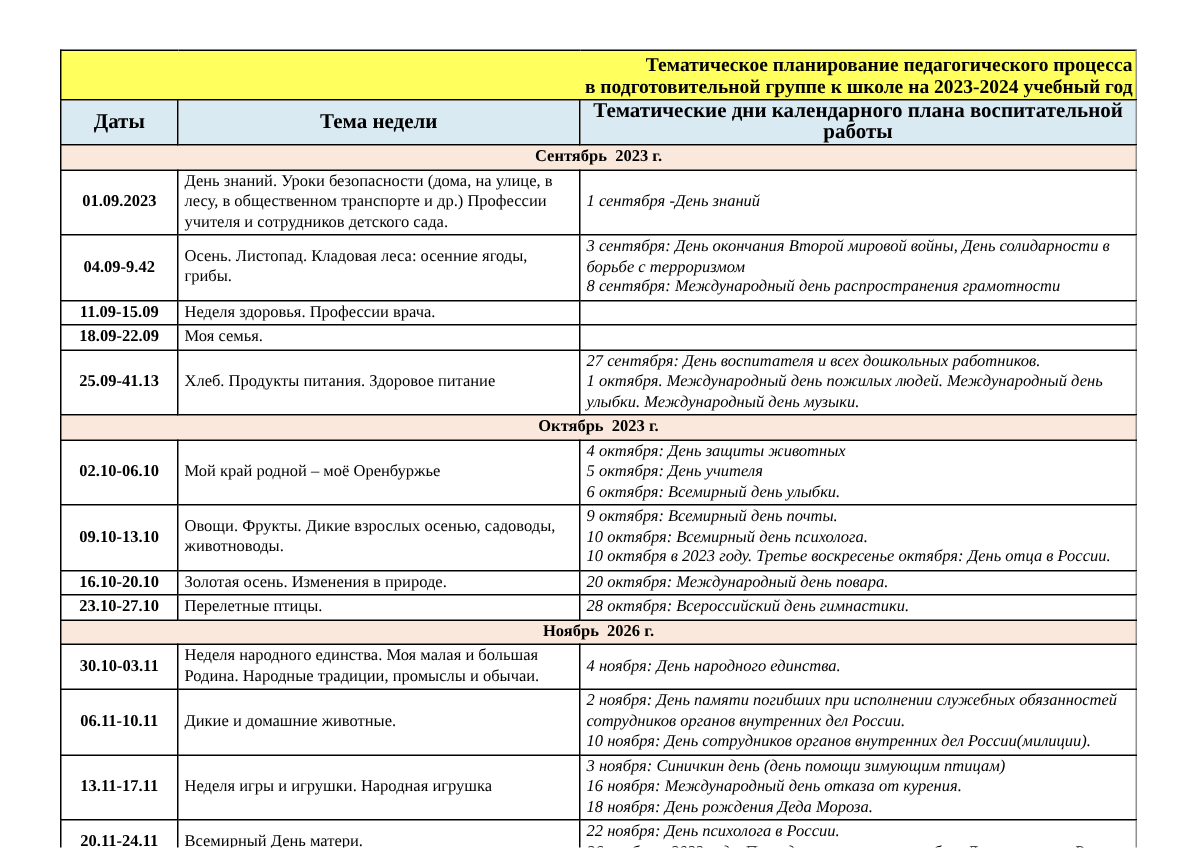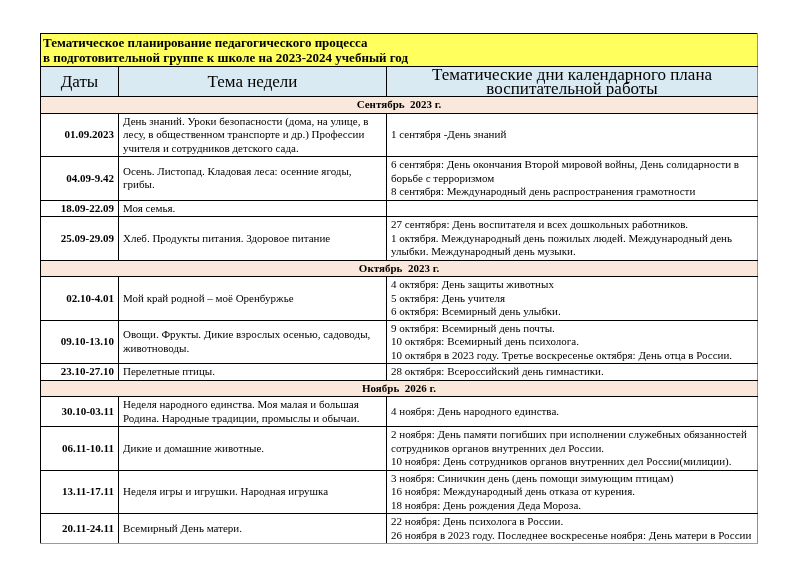--- a/index.html
+++ b/index.html
@@ -30,43 +30,43 @@
     padding: 1px 4px;
     font-size: 11px;
     line-height: 13.5px;
     vertical-align: middle;
     overflow: hidden;
   }
   tr.title-row th {
     background: var(--title-bg, #FFFF5E);
     font-size: 13px;
     font-weight: bold;
-    text-align: left;
+    text-align: right;
     line-height: 15px;
     padding: 1px 2px;
   }
   tr.header-row th {
     background: var(--header-bg, #D9EAF3);
-    font-weight: normal;
+    font-weight: bold;
     text-align: center;
-    font-size: 17px;
+    font-size: 14px;
     height: 15px;
   }
   tr.section-row td {
     background: var(--section-bg, #FAE8DC);
     font-weight: bold;
     text-align: center;
     white-space: pre-wrap;
     height: 12px;
   }
   td.dates-cell {
     font-weight: bold;
-    text-align: right;
-  }
-  td.events-cell div { min-height: 0; }
+    text-align: center;
+  }
+  td.events-cell div { min-height: 0; font-style: italic; }
   tr.last-row td { border-bottom-color: #9a9a9a; }
   .plan-table td:last-child, .plan-table th:last-child { border-right-color: #8f8f8f; }
 </style>
 </head>
 <body>
 
 <div class="page">
   <table class="plan-table">
     <colgroup>
       <col style="width:78px">
@@ -94,56 +94,68 @@
           <td class="dates-cell">01.09.2023</td>
           <td class="theme-cell">День знаний. Уроки безопасности (дома, на улице, в лесу, в общественном транспорте и др.) Профессии учителя и сотрудников детского сада.</td>
           <td class="events-cell">
             <div>1 сентября -День знаний</div>
           </td>
         </tr>
         <tr>
           <td class="dates-cell">04.09-9.42</td>
           <td class="theme-cell">Осень. Листопад. Кладовая леса: осенние ягоды, грибы.</td>
           <td class="events-cell">
-            <div>6 сентября: День окончания Второй мировой войны, День солидарности в борьбе с терроризмом</div>
+            <div>3 сентября: День окончания Второй мировой войны, День солидарности в борьбе с терроризмом</div>
             <div>8 сентября: Международный день распространения грамотности</div>
           </td>
+        </tr>
+        <tr>
+          <td class="dates-cell">11.09-15.09</td>
+          <td class="theme-cell">Неделя здоровья. Профессии врача.</td>
+          <td class="events-cell"></td>
         </tr>
         <tr>
           <td class="dates-cell">18.09-22.09</td>
           <td class="theme-cell">Моя семья.</td>
           <td class="events-cell"></td>
         </tr>
         <tr>
-          <td class="dates-cell">25.09-29.09</td>
+          <td class="dates-cell">25.09-41.13</td>
           <td class="theme-cell">Хлеб. Продукты питания. Здоровое питание</td>
           <td class="events-cell">
             <div>27 сентября: День воспитателя и всех дошкольных работников.</div>
             <div>1 октября. Международный день пожилых людей. Международный день улыбки. Международный день музыки.</div>
           </td>
         </tr>
         <tr class="section-row">
           <td colspan="3">Октябрь  2023 г.</td>
         </tr>
         <tr>
-          <td class="dates-cell">02.10-4.01</td>
+          <td class="dates-cell">02.10-06.10</td>
           <td class="theme-cell">Мой край родной – моё Оренбуржье</td>
           <td class="events-cell">
             <div>4 октября: День защиты животных</div>
             <div>5 октября: День учителя</div>
             <div>6 октября: Всемирный день улыбки.</div>
           </td>
         </tr>
         <tr>
           <td class="dates-cell">09.10-13.10</td>
           <td class="theme-cell">Овощи. Фрукты. Дикие взрослых осенью, садоводы, животноводы.</td>
           <td class="events-cell">
             <div>9 октября: Всемирный день почты.</div>
             <div>10 октября: Всемирный день психолога.</div>
             <div>10 октября в 2023 году. Третье воскресенье октября: День отца в России.</div>
+          </td>
+        </tr>
+        <tr>
+          <td class="dates-cell">16.10-20.10</td>
+          <td class="theme-cell">Золотая осень. Изменения в природе.</td>
+          <td class="events-cell">
+            <div>20 октября: Международный день повара.</div>
           </td>
         </tr>
         <tr>
           <td class="dates-cell">23.10-27.10</td>
           <td class="theme-cell">Перелетные птицы.</td>
           <td class="events-cell">
             <div>28 октября: Всероссийский день гимнастики.</div>
           </td>
         </tr>
         <tr class="section-row">

